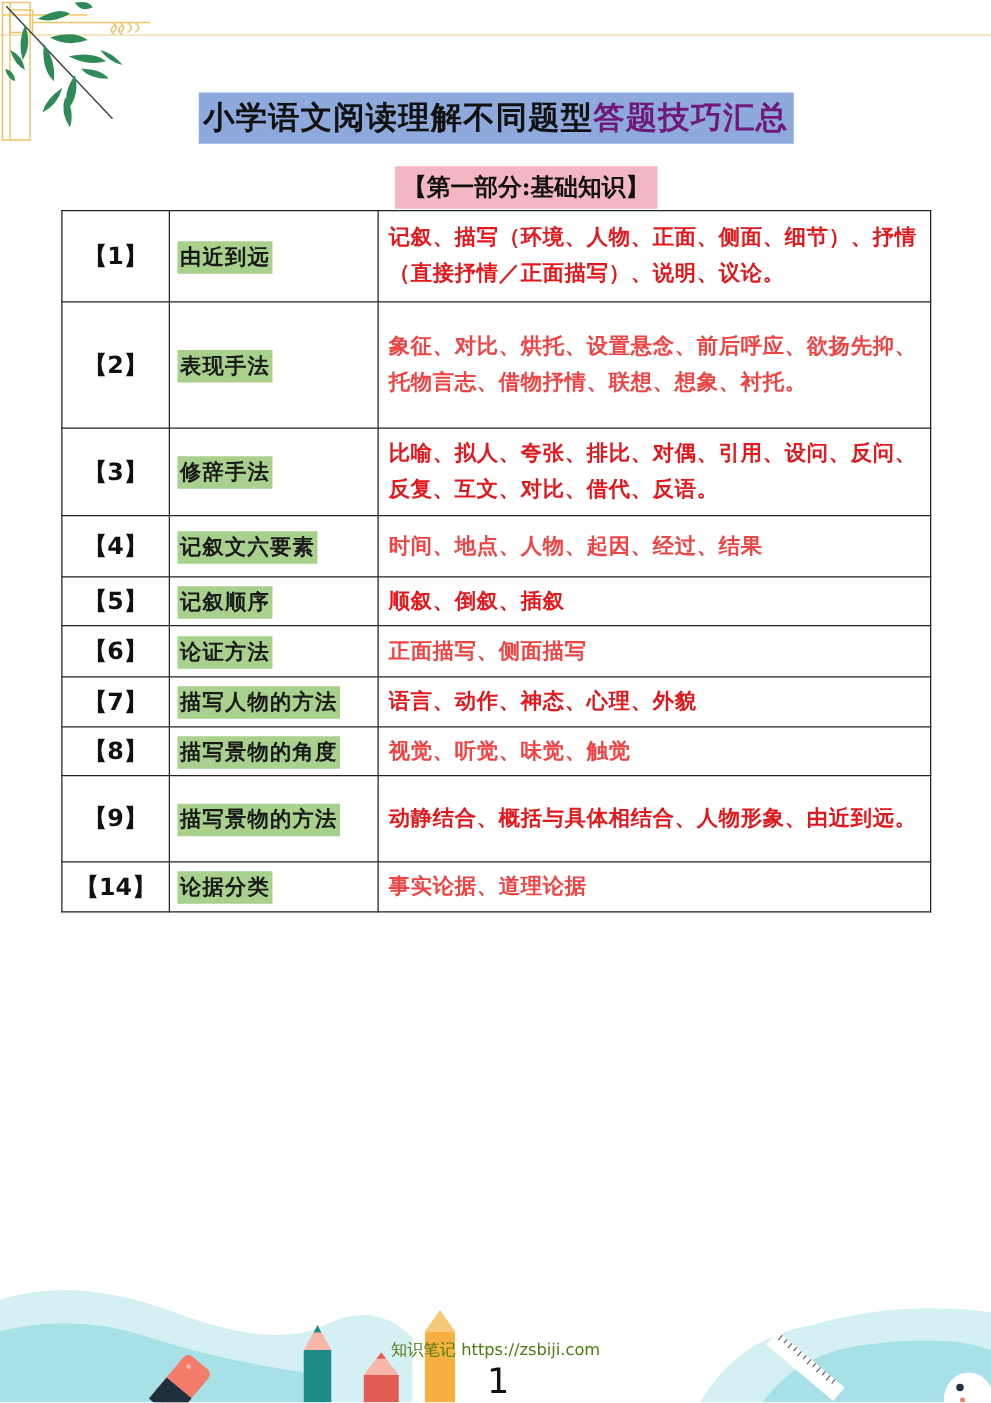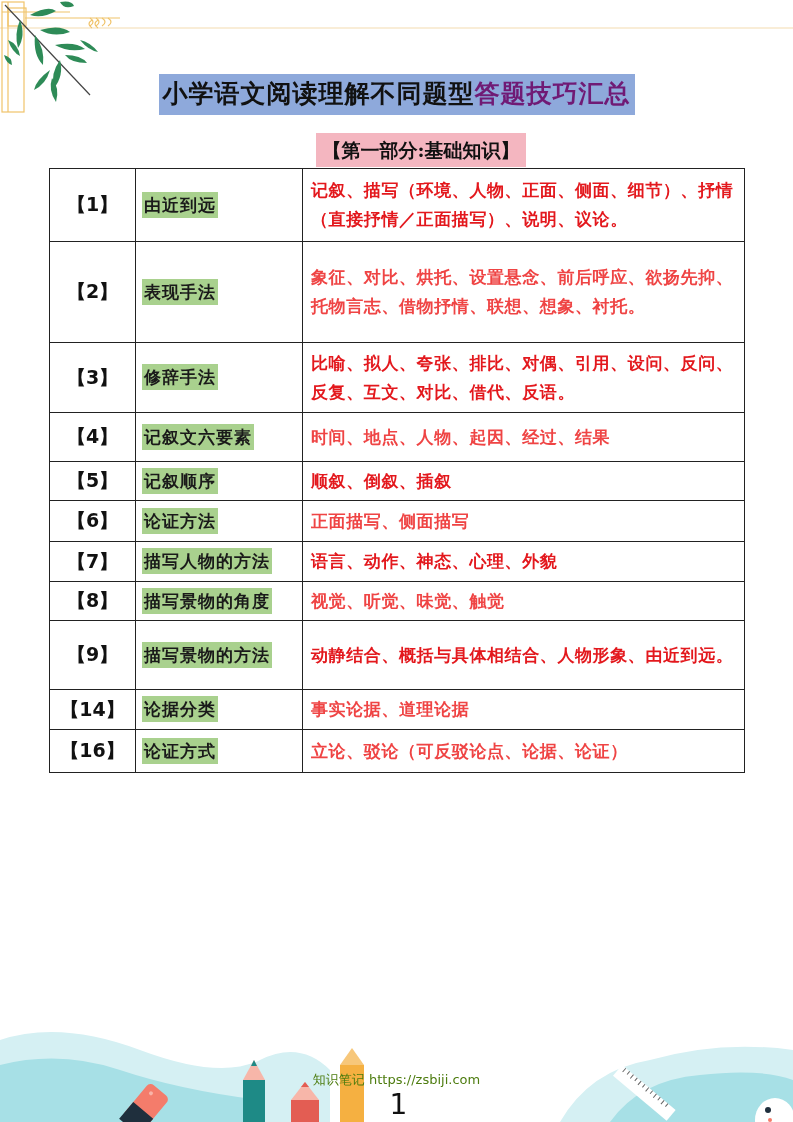--- a/index.html
+++ b/index.html
@@ -113,25 +113,20 @@
       <tr style="height: 69px;">
     <td class="num">【9】</td>
     <td class="term"><span>描写景物的方法</span></td>
     <td class="desc red">动静结合、概括与具体相结合、人物形象、由近到远。</td>
   </tr>
       <tr style="height: 40px;">
     <td class="num">【14】</td>
     <td class="term"><span>论据分类</span></td>
     <td class="desc black">事实论据、道理论据</td>
   </tr>
-      <tr style="height: 43px;">
-    <td class="num">【16】</td>
-    <td class="term"><span>论证方式</span></td>
-    <td class="desc black">立论、驳论（可反驳论点、论据、论证）</td>
-  </tr>
     </tbody>
 </table>
 
 <svg class="deco-bottom" viewBox="0 0 793 102">
   <path d="M0 20 Q60 0 140 30 T260 40 T330 50 L330 102 L0 102Z" fill="#d5f0f3"></path>
   <path d="M0 45 Q60 30 120 50 T260 80 L260 102 L0 102Z" fill="#a7e0e6"></path>
   <path d="M560 102 Q590 50 650 40 Q720 20 793 30 L793 102Z" fill="#d5f0f3"></path>
   <path d="M610 102 Q640 60 700 55 Q760 48 793 60 L793 102Z" fill="#a7e0e6"></path>
 
   <g transform="translate(150 62) rotate(40)">

